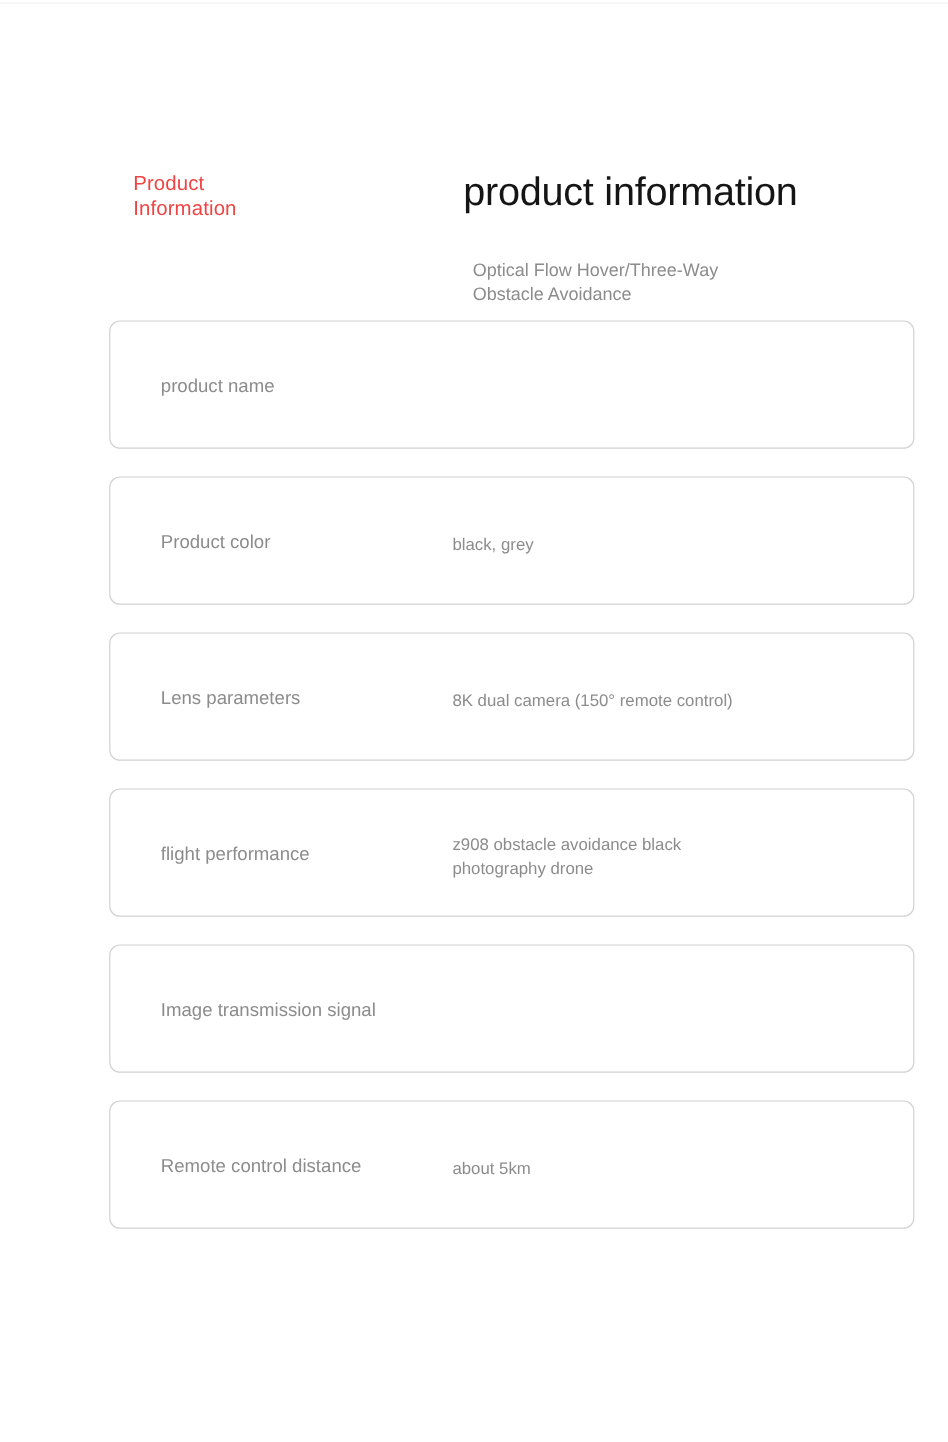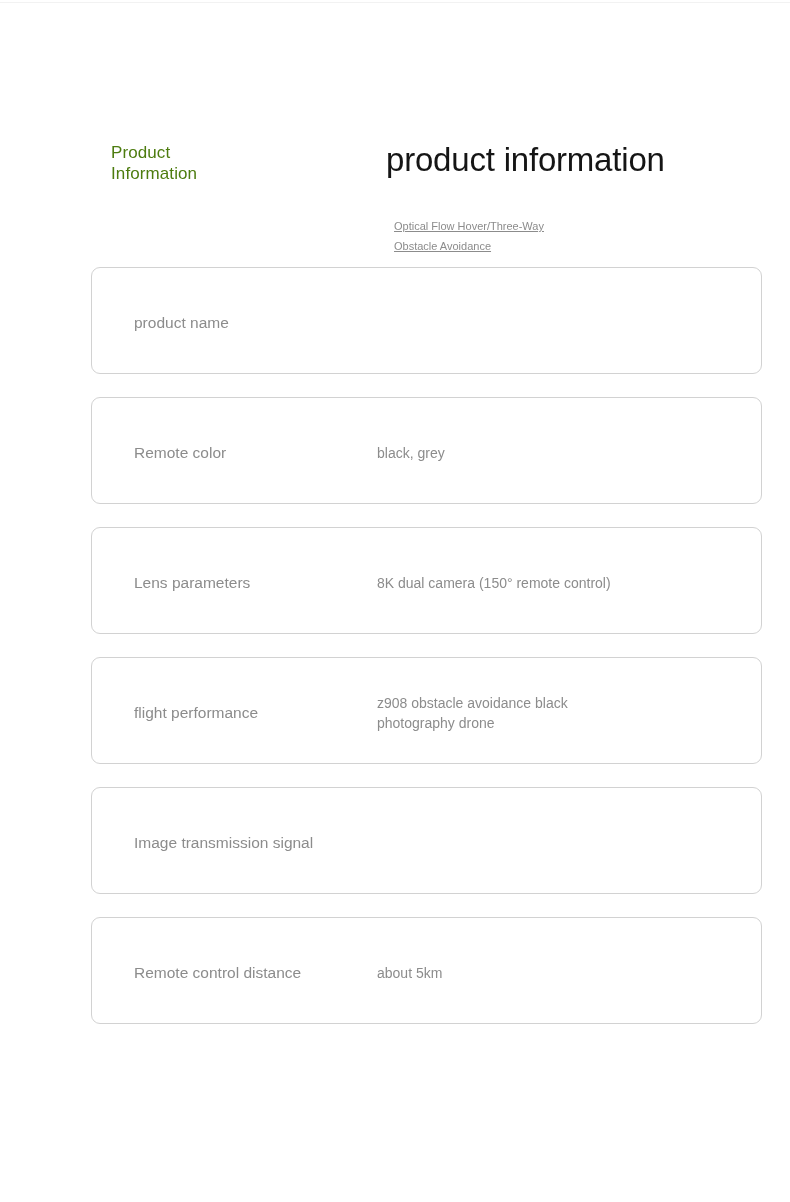--- a/index.html
+++ b/index.html
@@ -42,46 +42,45 @@
     height: 267px;
   }
 
   .section-tag {
     position: absolute;
     left: 111px;
     top: 142px;
     width: 170px;
     font-size: 17px;
     line-height: 21px;
-    color: #4d7c0f;
+    color: #ef4444;
     letter-spacing: 0.1px;
     white-space: pre-line;
   }
 
   .main-title {
     position: absolute;
     left: 386px;
     top: 140px;
     font-size: 33px;
     line-height: 40px;
     color: #151515;
     letter-spacing: -0.2px;
     white-space: nowrap;
   }
 
   .subtitle {
     position: absolute;
     left: 394px;
     top: 216px;
     width: 300px;
-    font-size: 11px;
+    font-size: 15px;
     line-height: 20px;
     color: #8c8c8c;
     white-space: pre-line;
-    text-decoration: underline;
   }
 
   
   .spec-list {
     position: absolute;
     left: 91px;
     top: 267px;
     width: 605px;
   }
 
@@ -147,21 +146,21 @@
   </div>
 
   <div class="spec-list">
 
     <div class="spec-row">
       <div class="spec-label">product name</div>
 
     </div>
 
     <div class="spec-row">
-      <div class="spec-label">Remote color</div>
+      <div class="spec-label">Product color</div>
       <div class="spec-value">black, grey</div>
     </div>
 
     <div class="spec-row">
       <div class="spec-label">Lens parameters</div>
       <div class="spec-value">8K dual camera (150° remote control)</div>
     </div>
 
     <div class="spec-row">
       <div class="spec-label">flight performance</div>

